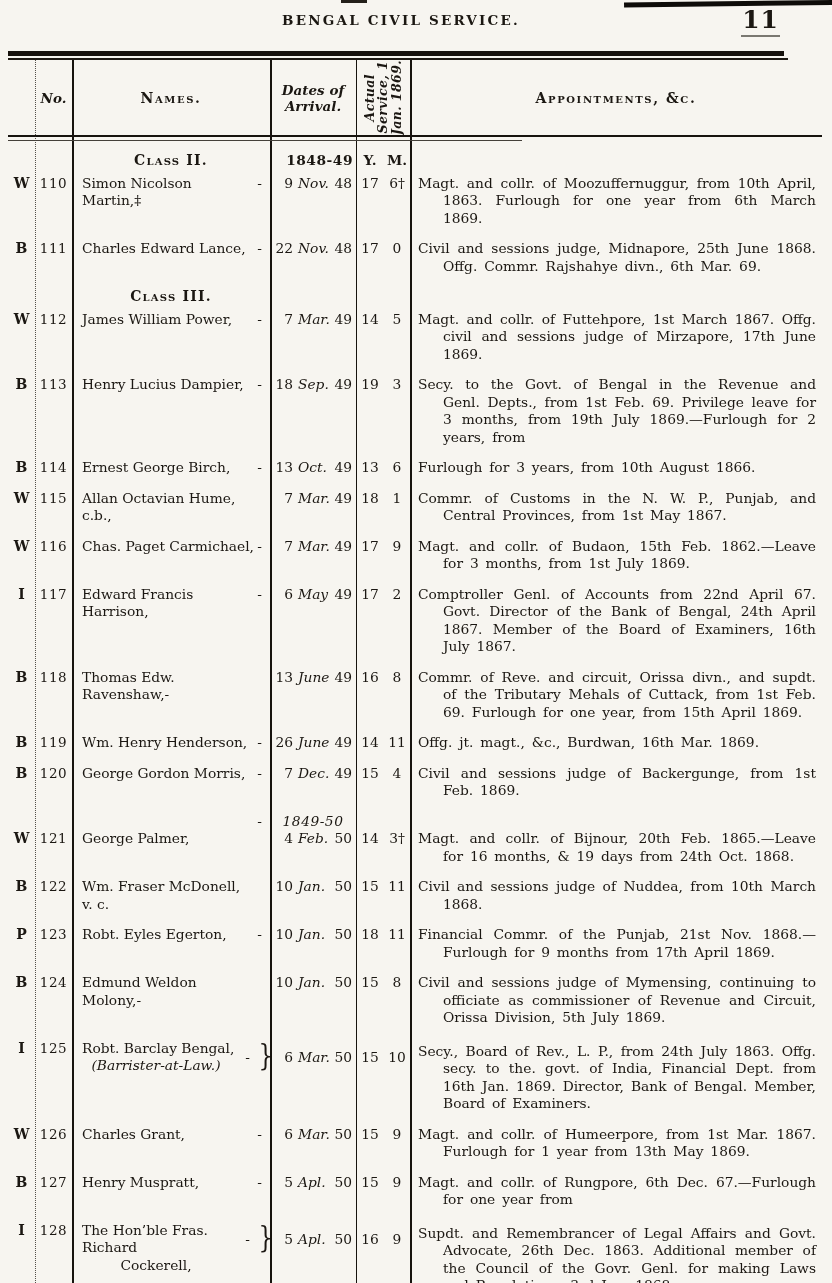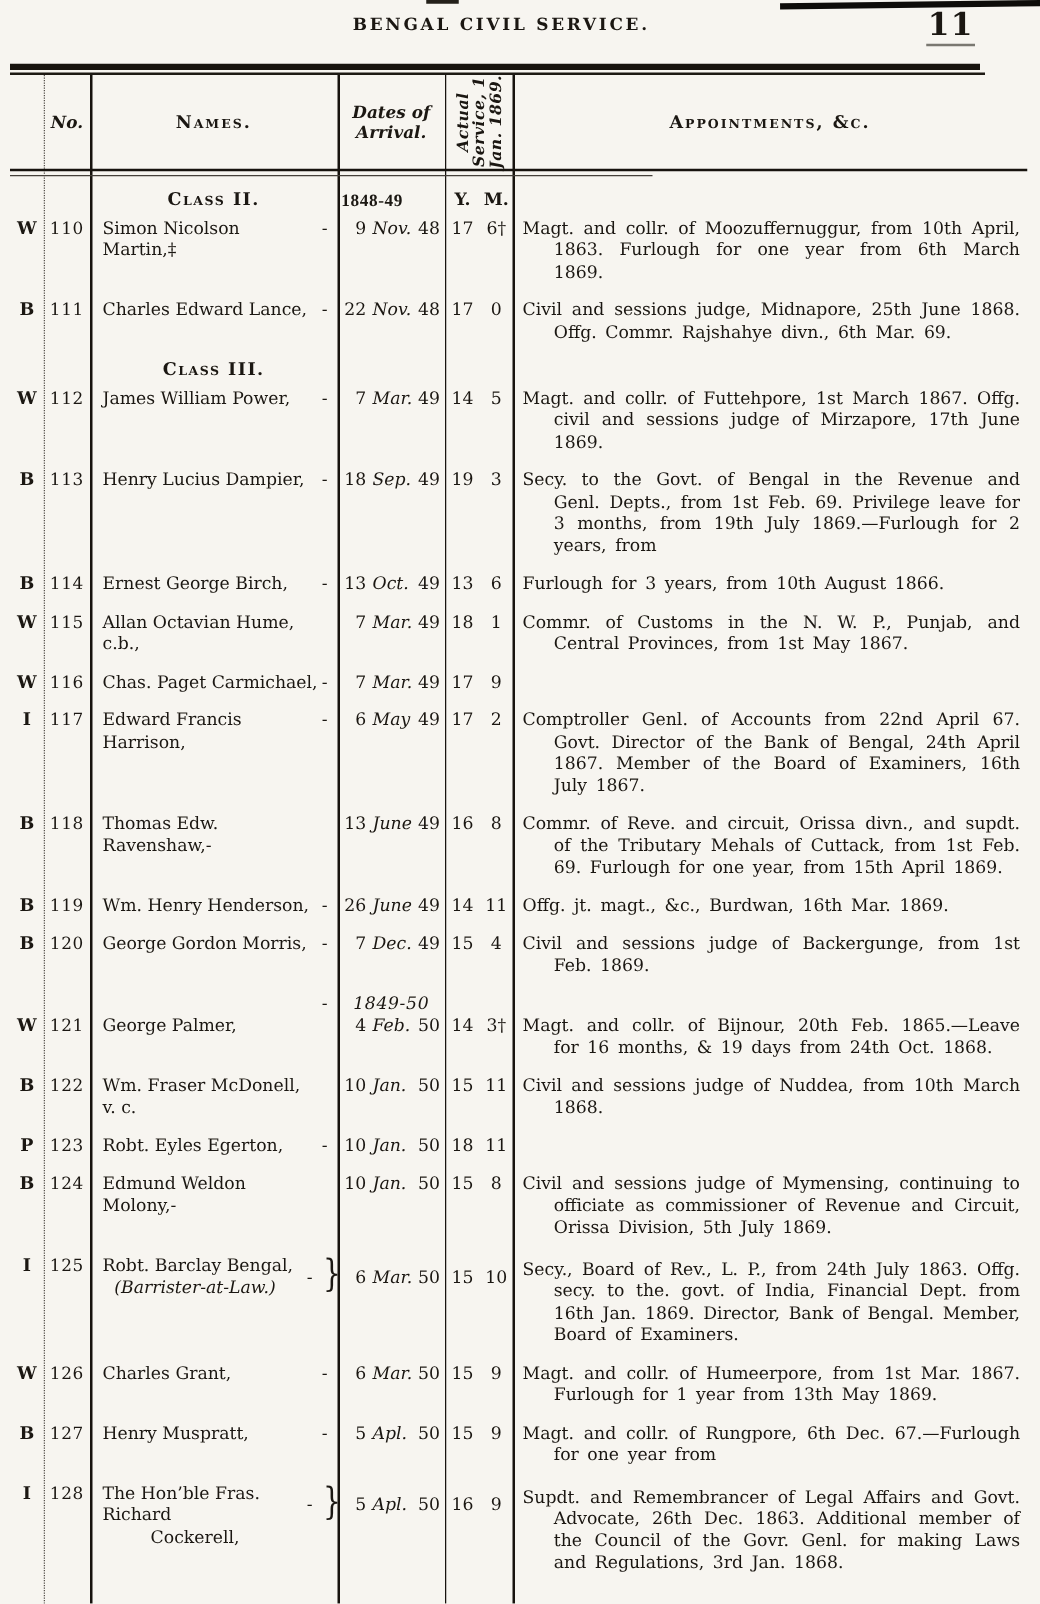--- a/index.html
+++ b/index.html
@@ -61,21 +61,21 @@
   .name{position:relative; padding-left:10px; padding-right:16px;}
   .name .dash{position:absolute; right:8px; top:0;}
   .name.sect{padding:0; text-align:center; font-variant:small-caps;
     font-weight:bold; letter-spacing:1.2px; font-size:14px;}
   .nline2{text-align:center; padding-right:24px;}
   .ital{font-style:italic;}
   .row.two .name .dash{top:9px; right:20px;}
   .brace{position:absolute; right:-5px; top:-3px; font-size:30px; line-height:36px;
     font-weight:400; transform:scaleX(.75);}
   .date{position:relative; padding:0 3px;}
-  .date.center{text-align:left; font-weight:600; letter-spacing:.5px;font-family:Liberation Serif, serif;}
+  .date.center{text-align:right; font-weight:600; letter-spacing:.5px;}
   .dline{display:grid; grid-template-columns:25px 1fr 22px;}
   .dday{text-align:right; padding-right:5px;}
   .dmon{font-style:italic;}
   .dyr{text-align:right; padding-right:1px;}
   .dnote{text-align:center; letter-spacing:.5px;font-style:italic;}
   .y,.m{text-align:center;}
   .row.section .y,.row.section .m{font-weight:bold;}
   .appt{padding-left:33px; padding-right:6px; text-indent:-25px;
     text-align:justify; word-spacing:2.5px;}
   .row.noted .letter,.row.noted .no,.row.noted .name,
@@ -259,20 +259,21 @@
           </div>
           <div class="c date">
             <div class="dline">
               <span class="dday">7</span>
               <span class="dmon">Mar.</span>
               <span class="dyr">49</span>
             </div>
           </div>
           <div class="c y">17</div>
           <div class="c m">9</div>
+          <div class="c appt">Magt. and collr. of Budaon, 15th Feb. 1862.—Leave for 3 months, from 1st July 1869.</div>
         </div>
         <div class="row">
           <div class="c letter">I</div>
           <div class="c no">117</div>
           <div class="c name">
             <div class="nline">Edward Francis Harrison,</div>
             <span class="dash">-</span>
           </div>
           <div class="c date">
             <div class="dline">
@@ -383,20 +384,21 @@
           </div>
           <div class="c date">
             <div class="dline">
               <span class="dday">10</span>
               <span class="dmon">Jan.</span>
               <span class="dyr">50</span>
             </div>
           </div>
           <div class="c y">18</div>
           <div class="c m">11</div>
+          <div class="c appt">Financial Commr. of the Punjab, 21st Nov. 1868.—Furlough for 9 months from 17th April 1869.</div>
         </div>
         <div class="row">
           <div class="c letter">B</div>
           <div class="c no">124</div>
           <div class="c name">
             <div class="nline">Edmund Weldon Molony,-</div>
           </div>
           <div class="c date">
             <div class="dline">
               <span class="dday">10</span>

